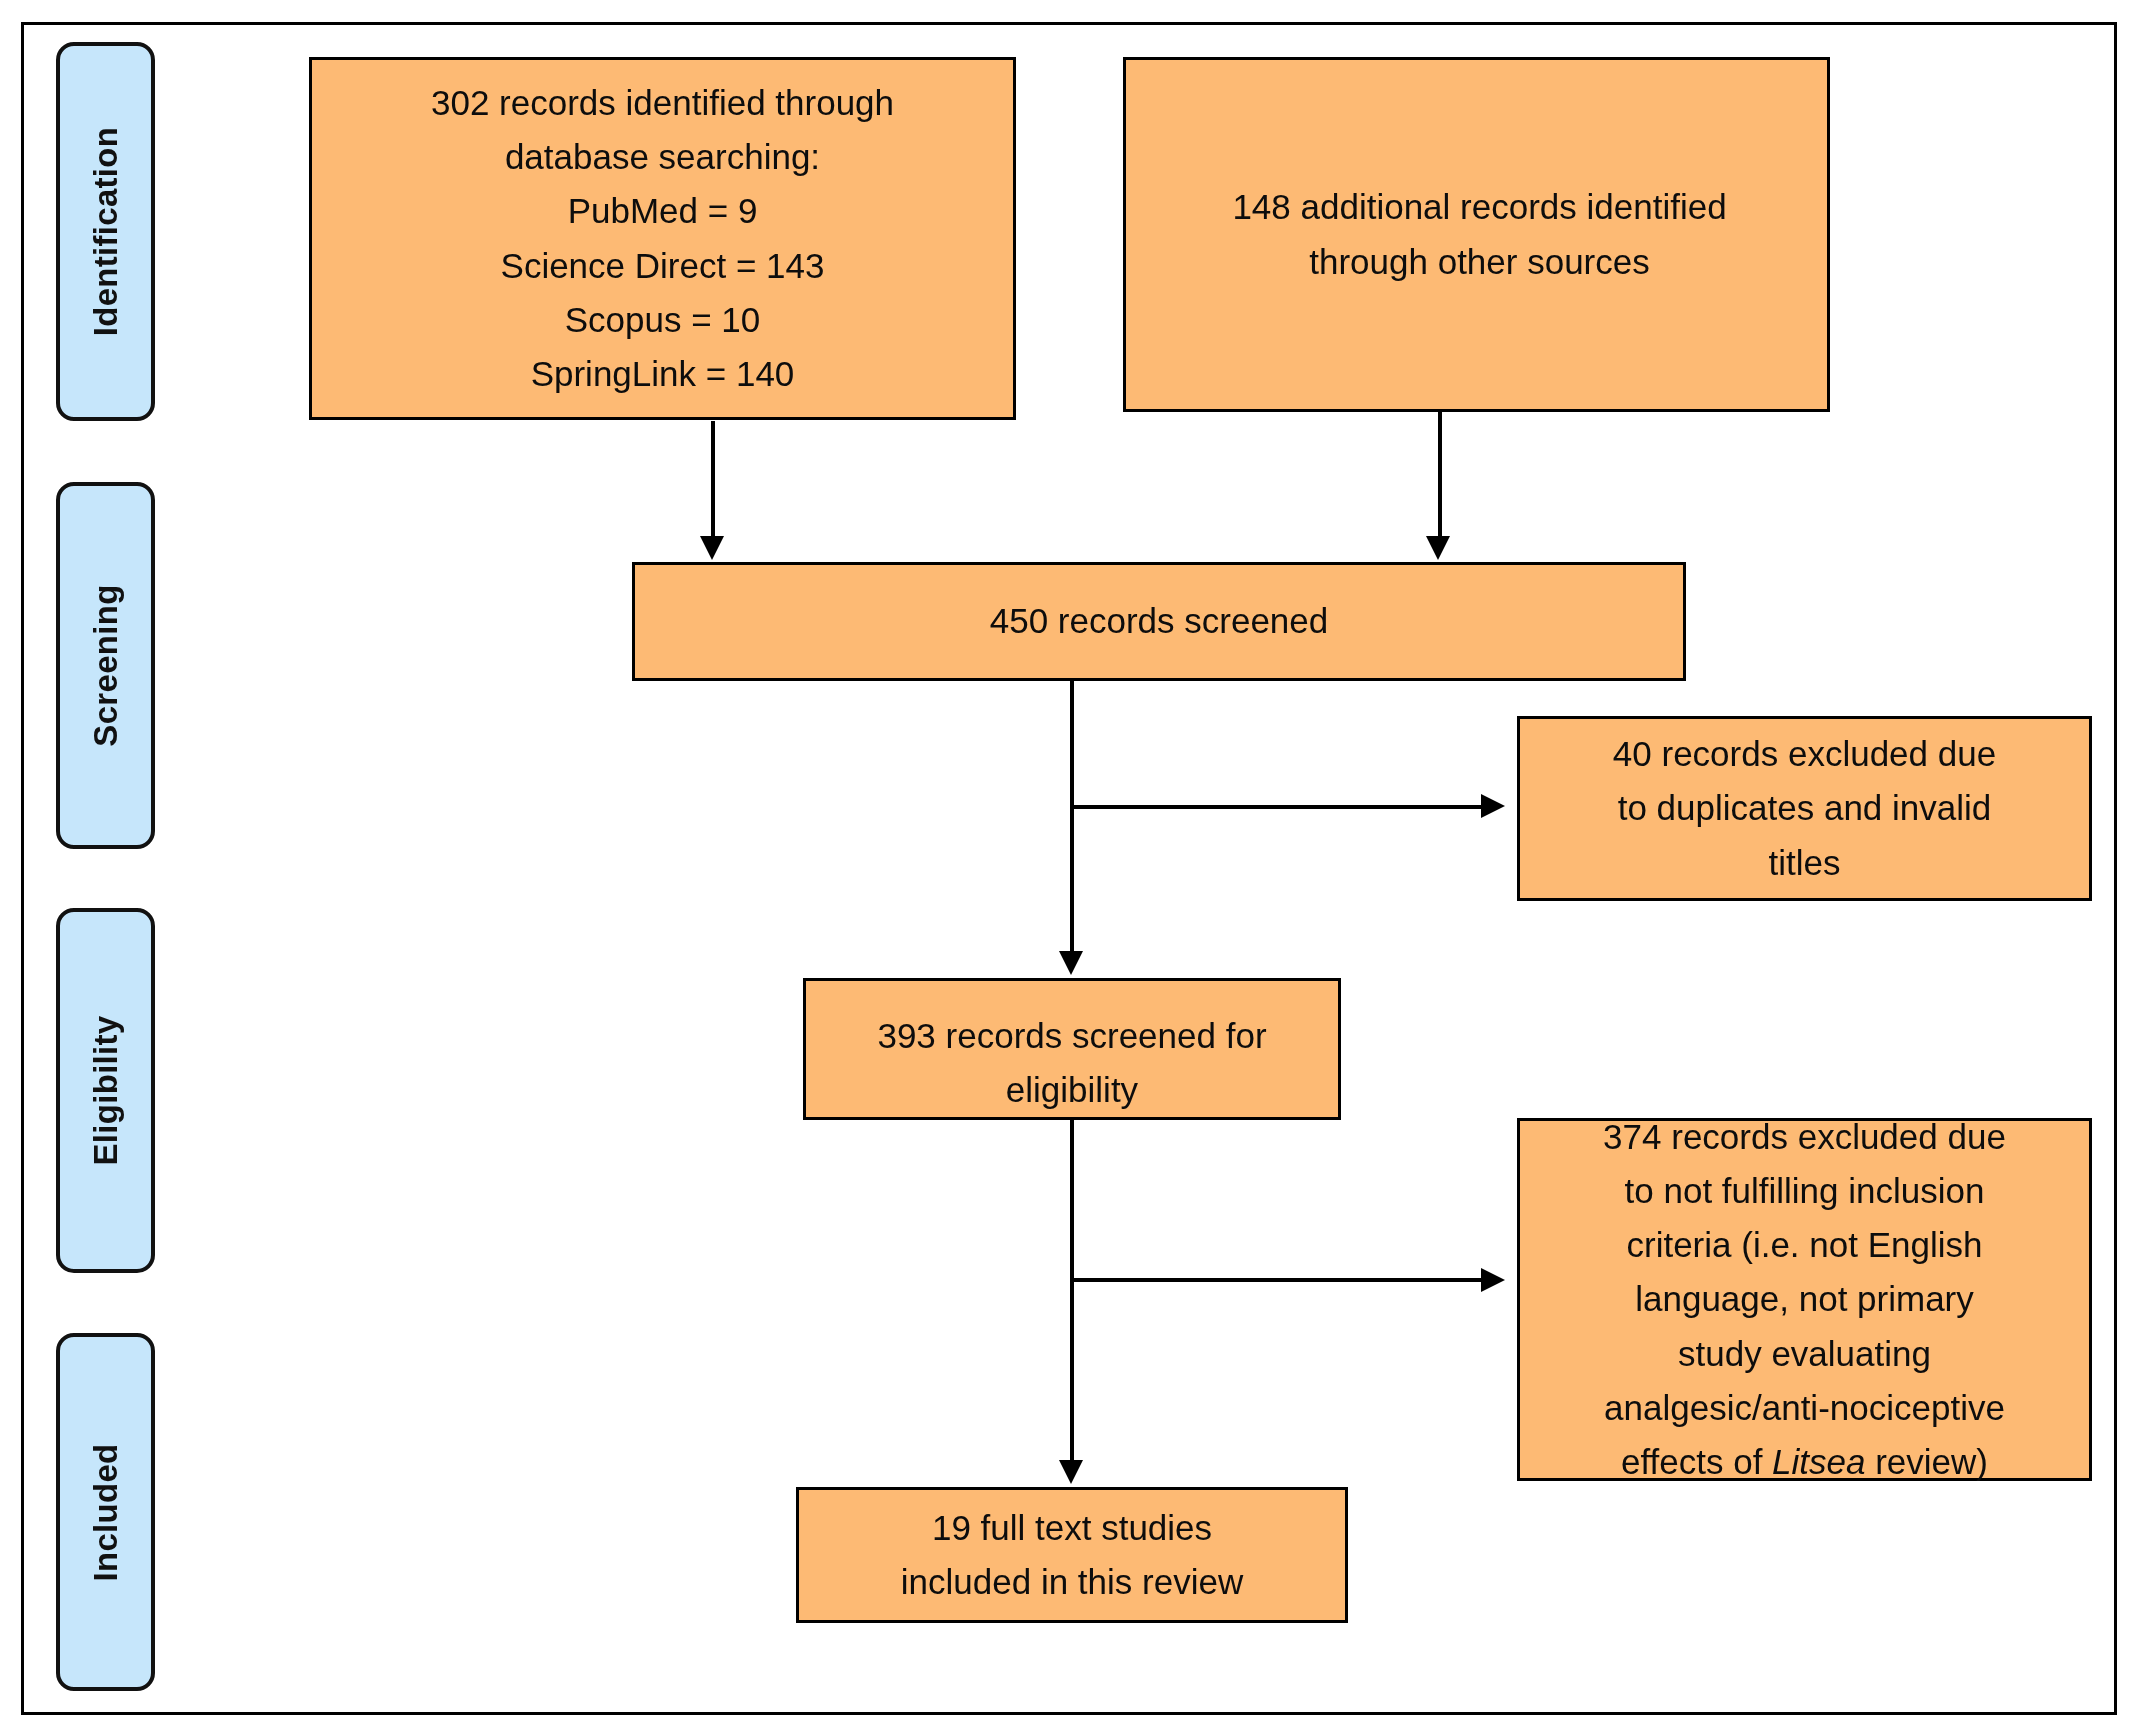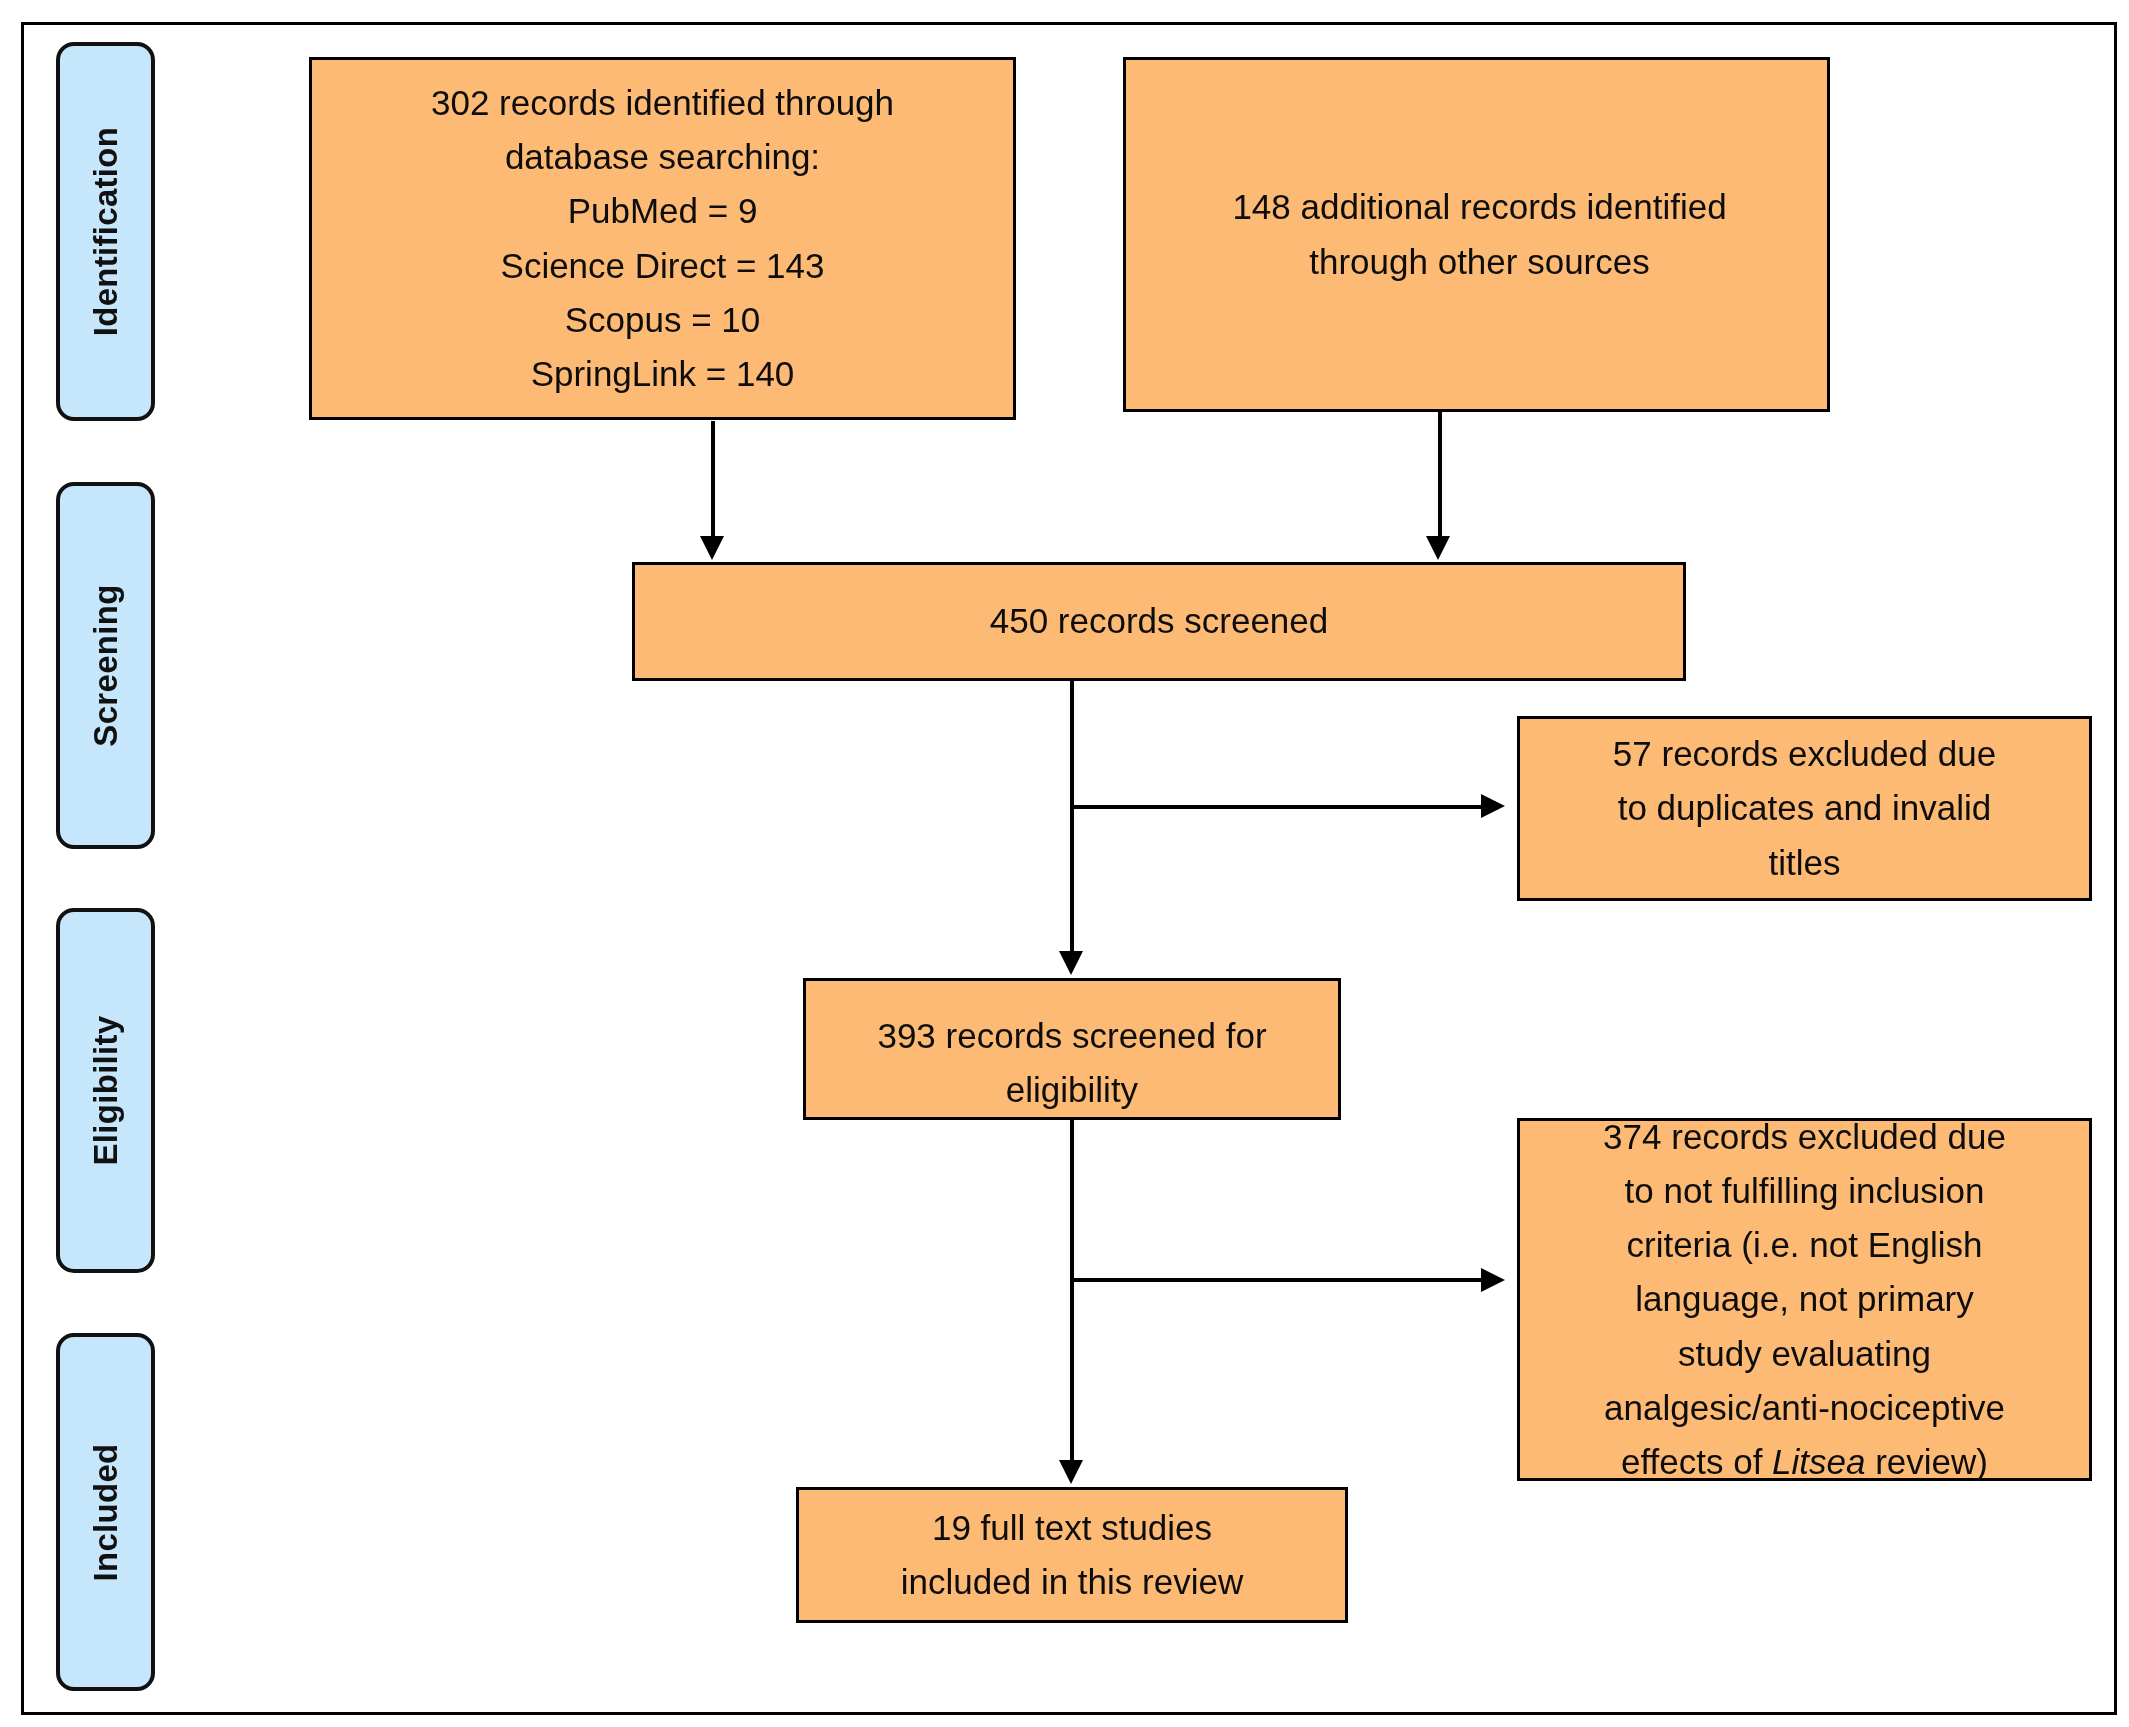--- a/index.html
+++ b/index.html
@@ -146,21 +146,21 @@
     <div class="flow-box-text">450 records screened</div>
   </div>
 
   <div class="conn-v" style="left:1070px; top:681px; height:272px;"></div>
   <div class="arrow-down" style="left:1059px; top:951px;"></div>
 
   <div class="conn-h" style="left:1070px; top:805px; width:412px;"></div>
   <div class="arrow-right" style="left:1481px; top:794px;"></div>
 
   <div class="flow-box" style="left:1517px; top:716px; width:575px; height:185px;">
-    <div class="flow-box-text">57 records excluded due
+    <div class="flow-box-text">40 records excluded due
 to duplicates and invalid
 titles</div>
   </div>
 
   <div class="flow-box" style="left:803px; top:978px; width:538px; height:142px;align-items:flex-end;">
     <div class="flow-box-text">393 records screened for
 eligibility</div>
   </div>
 
   <div class="conn-v" style="left:1070px; top:1120px; height:342px;"></div>

